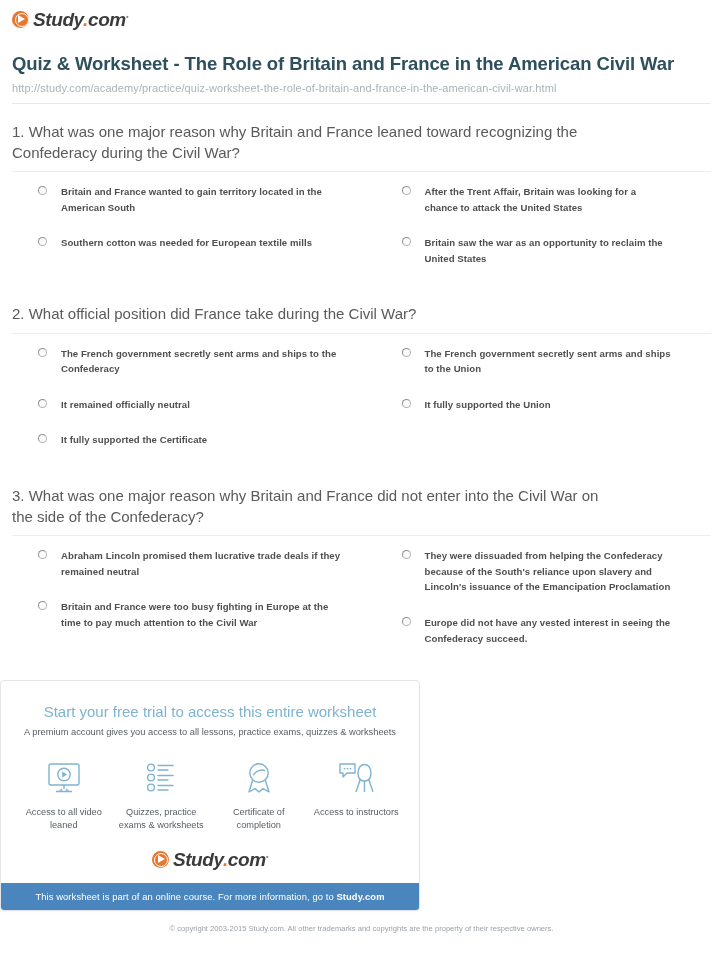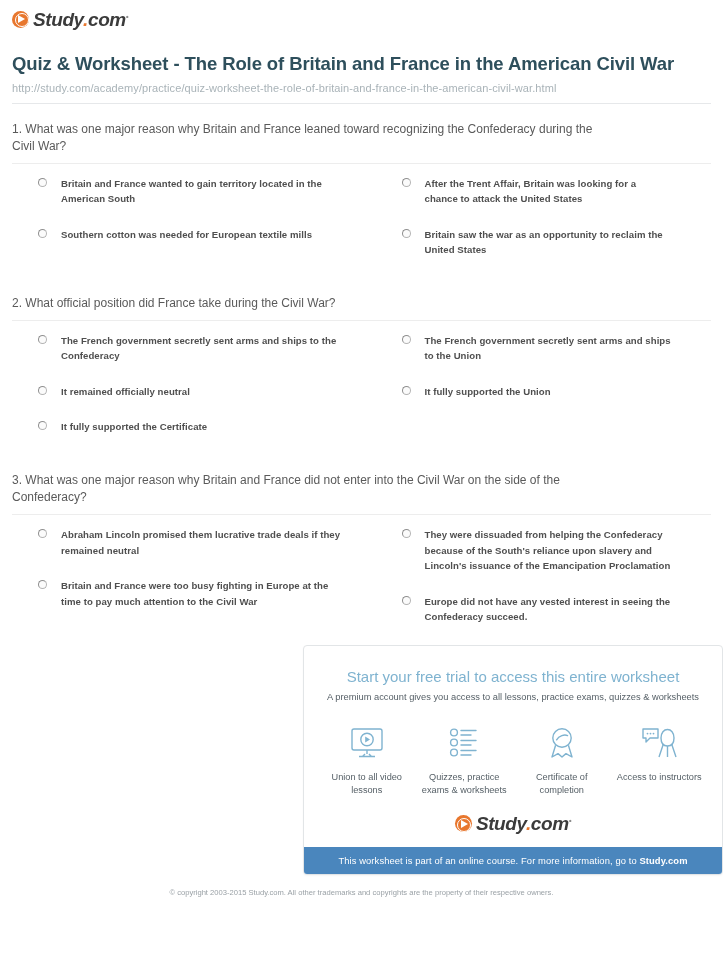--- a/index.html
+++ b/index.html
@@ -88,21 +88,21 @@
     border-top: 1px solid #e6e8ea;
     margin: 9px 12px 0 12px;
     height: 0;
   }
 
   
   .quiz-body { padding: 0 12px; }
 
   .question-block { padding-top: 17px; }
   .question-text {
-    font-size: 12px;
+    font-size: 15px;
     color: #5a5a5a;
     line-height: 1.42;
     margin: 0 0 4px 0;
     max-width: 600px;
   }
   .question-divider {
     border-top: 1px solid #ededed;
     margin: 8px 0 0 0;
     height: 0;
   }
@@ -138,23 +138,23 @@
   .answer-label {
     font-size: 9.6px;
     font-weight: bold;
     color: #4f4f4f;
     line-height: 1.62;
     letter-spacing: 0.05px;
   }
 
   
   .promo-wrap {
-    margin-top: 0;
-    display: flex;
-    justify-content: flex-end;
+    margin-top: 14px;
+    display: flex;
+    justify-content: flex-start;
   }
   .promo-card {
     width: 420px;
     background: #ffffff;
     border: 1px solid #e2e5e7;
     border-radius: 4px;
     overflow: hidden;
     box-shadow: 0 1px 2px rgba(0,0,0,0.04);
   }
   .promo-heading {
@@ -334,21 +334,21 @@
 
       <div class="feature">
         <div class="feature-icon">
           <svg width="38" height="34" viewBox="0 0 38 34" fill="none" stroke="#7fb3d0" stroke-width="1.4">
             <rect x="4" y="3" width="30" height="21" rx="2"></rect>
             <circle cx="19" cy="13.5" r="6.2"></circle>
             <path d="M17.2 10.6 L22 13.5 L17.2 16.4 Z" fill="#7fb3d0" stroke="none"></path>
             <path d="M19 24 L19 28 M11 30.5 L27 30.5 M14.5 30.5 L17 28 M23.5 30.5 L21 28"></path>
           </svg>
         </div>
-        <div class="feature-label">Union to all video lessons</div>
+        <div class="feature-label">Access to all video leaned</div>
       </div>
 
       <div class="feature">
         <div class="feature-icon">
           <svg width="38" height="34" viewBox="0 0 38 34" fill="none" stroke="#7fb3d0" stroke-width="1.4">
             <circle cx="9" cy="6.5" r="3.4"></circle>
             <circle cx="9" cy="16.5" r="3.4"></circle>
             <circle cx="9" cy="26.5" r="3.4"></circle>
             <path d="M16 4.5 H31 M16 9 H26 M16 14.5 H31 M16 19 H26 M16 24.5 H31 M16 29 H26" stroke-linecap="round"></path>
           </svg>

